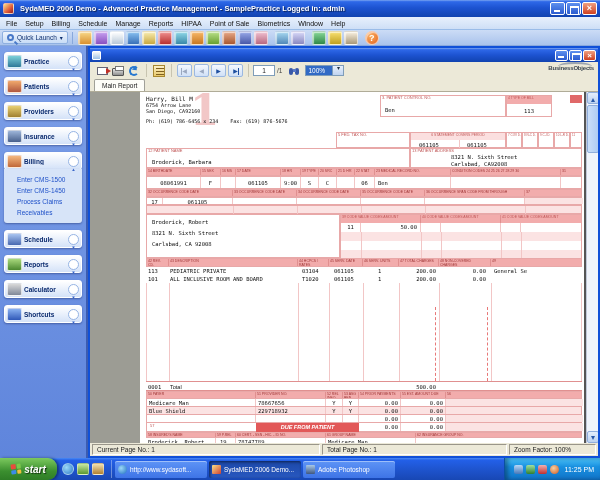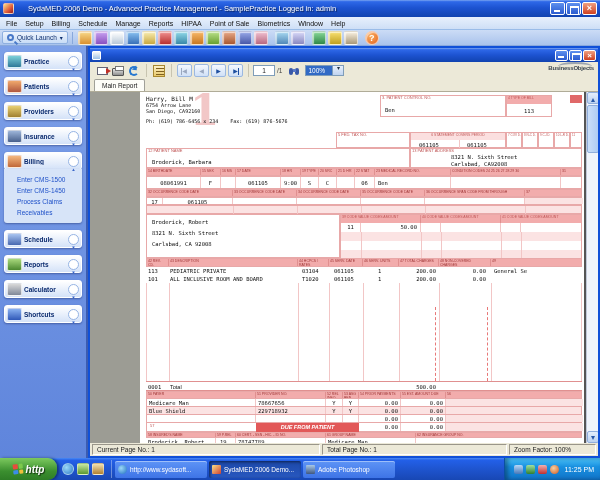--- a/index.html
+++ b/index.html
@@ -3,21 +3,21 @@
 <meta charset="utf-8">
 <style>
   *{box-sizing:border-box;margin:0;padding:0;}
   html,body{width:600px;height:480px;overflow:hidden;}
   body{font-family:"Liberation Sans",sans-serif;position:relative;background:#3C5CB0;}
 
   
   .titlebar{position:absolute;left:0;top:0;width:600px;height:17px;display:flex;align-items:center;padding:0 3px;
     background:linear-gradient(180deg,#7AA4F0 0%,#2E68E8 10%,#1D53D1 45%,#1143B0 100%);}
   .app-icon{width:11px;height:11px;border-radius:2px;background:linear-gradient(135deg,#F8E088 0%,#E05838 60%,#902020 100%);border:1px solid #fff8;flex:none;}
-  .title{color:#fff;font-size:7.5px;font-weight:normal;text-shadow:1px 1px 1px #0A2050;flex:1;white-space:nowrap;overflow:hidden;margin-left:14px;}
+  .title{color:#fff;font-size:7.5px;font-weight:bold;text-shadow:1px 1px 1px #0A2050;flex:1;white-space:nowrap;overflow:hidden;margin-left:6px;}
   .winbtns{display:flex;gap:1px;}
   .wbtn{width:15px;height:13px;border:1px solid #fff;border-radius:2px;position:relative;background:linear-gradient(#5E90EE,#2B5BD0);}
   .wbtn.close{background:linear-gradient(#F0A080,#D04020);}
   .wbtn.min::before{content:"";position:absolute;left:3px;bottom:2px;width:6px;height:2px;background:#fff;}
   .wbtn.max::before{content:"";position:absolute;left:3px;top:3px;width:7px;height:6px;border:1px solid #fff;border-top-width:2px;}
   .wbtn.close::before{content:"×";position:absolute;left:0;right:0;top:0;color:#fff;font-size:9px;line-height:11px;text-align:center;font-weight:bold;}
 
   
   .menubar{position:absolute;top:17px;left:0;width:600px;height:13px;background:linear-gradient(#E8F0FC,#CEDFF6);border-bottom:1px solid #9ABCE8;display:flex;align-items:center;padding-left:2px;}
   .menubar span{font-size:7px;color:#111;padding:0 4px;cursor:default;}
@@ -644,21 +644,21 @@
 </div>
 
 <div class="taskbar">
   <div class="start">
     <span class="flag">
         <i></i>
         <i></i>
         <i></i>
         <i></i>
       </span>
-    <span>http</span>
+    <span>start</span>
   </div>
   <div class="qlzone">
     <div class="qicon q1"></div>
     <div class="qicon q2"></div>
     <div class="qicon q3"></div>
   </div>
   <div class="tdiv"></div>
   <div class="task">
     <span class="ticon ie"></span>
     <span>http://www.sydasoft...</span>

